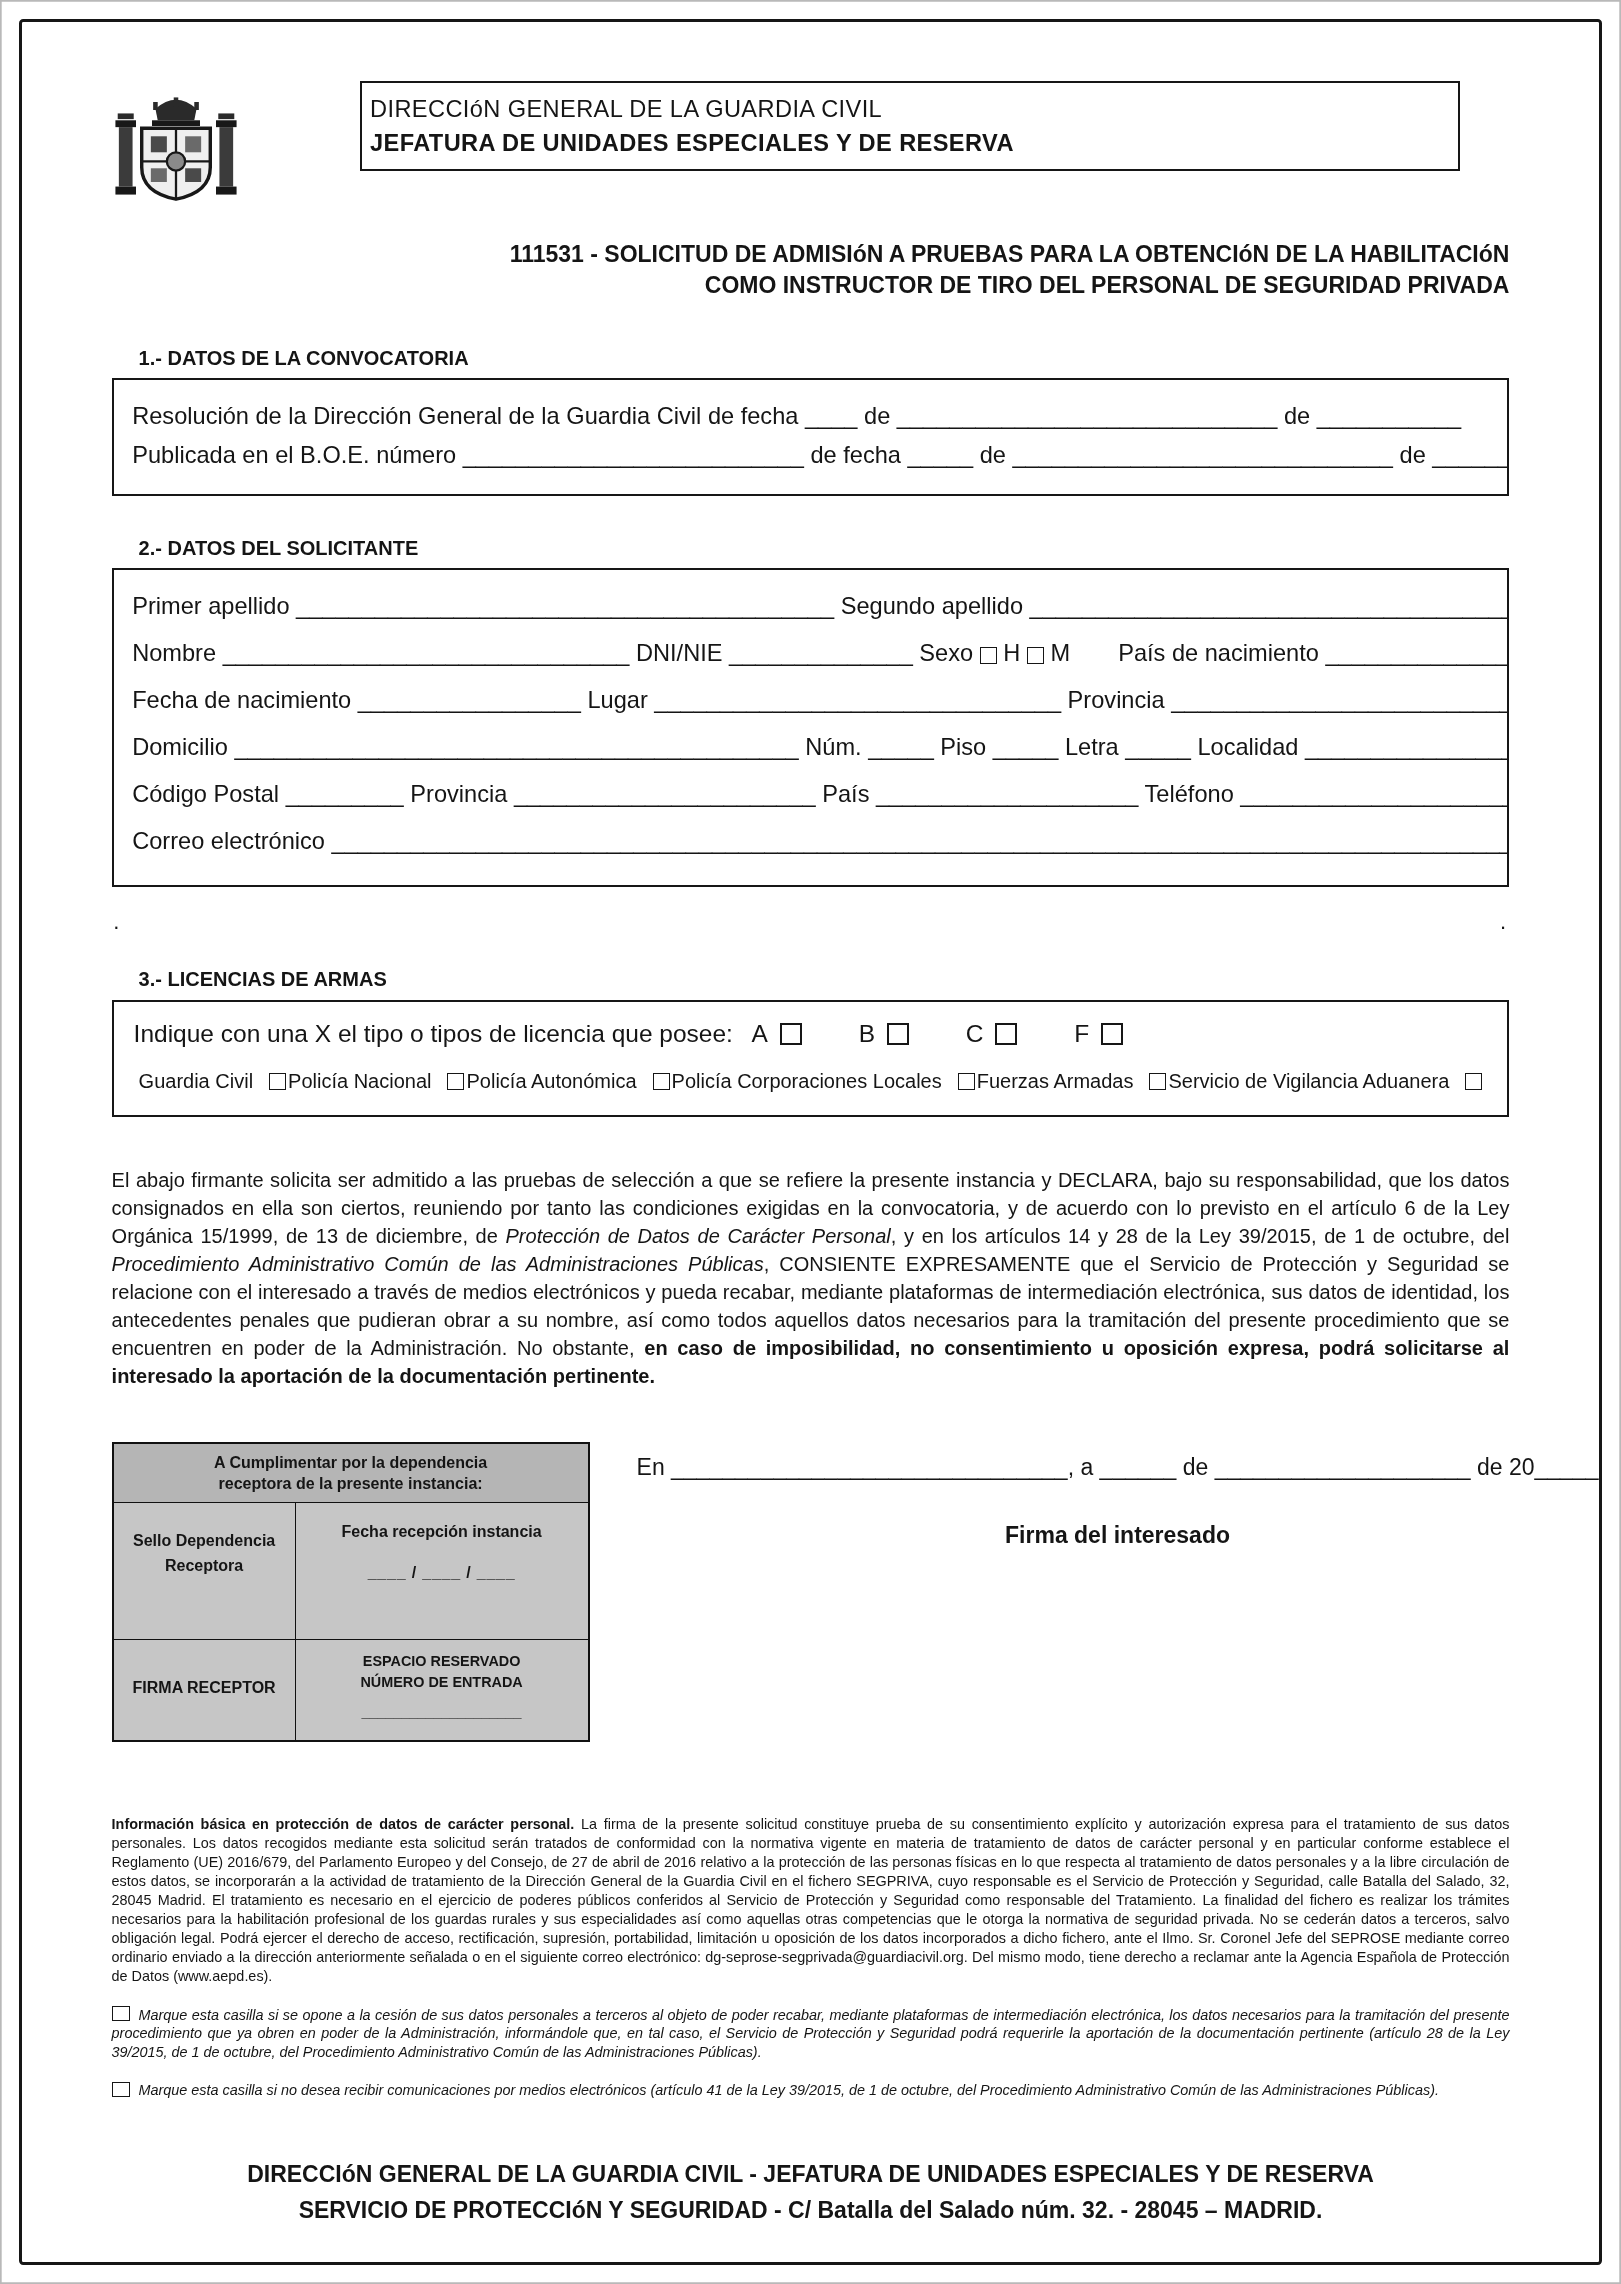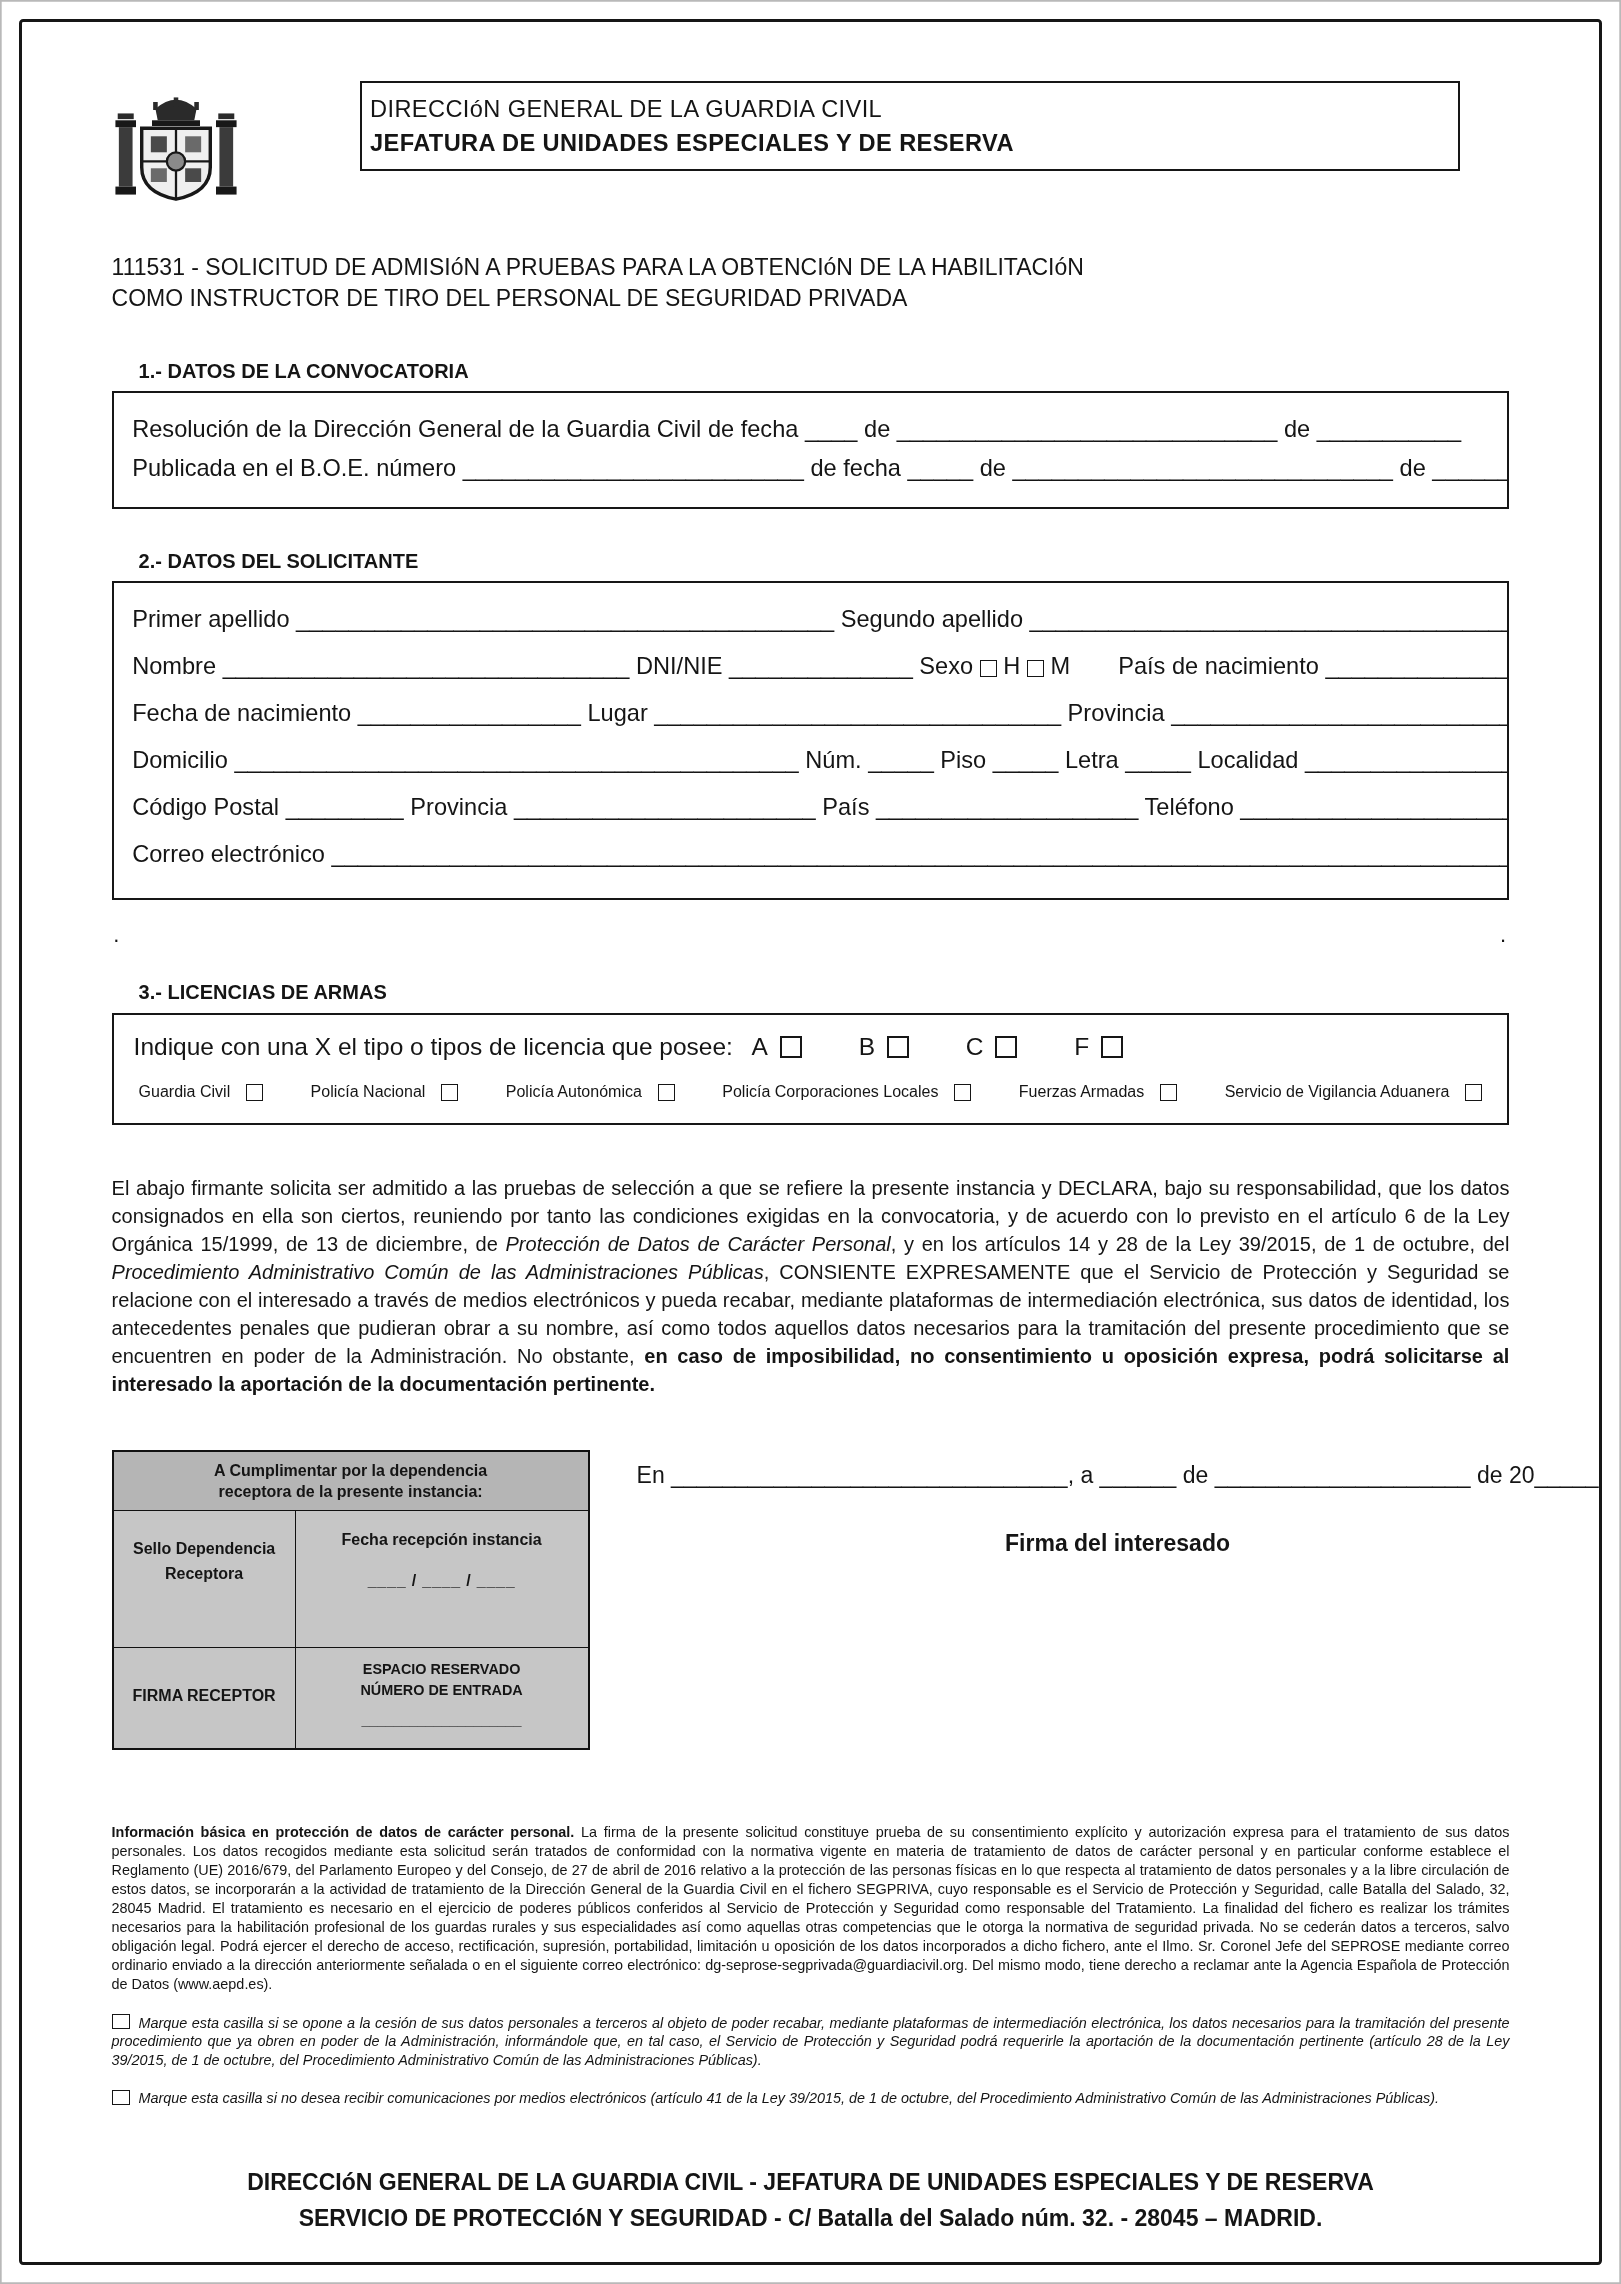--- a/index.html
+++ b/index.html
@@ -18,42 +18,42 @@
   
   .header-row { display:flex; align-items:flex-start; }
   .coat { width:128px; height:128px; flex:0 0 128px; margin-top:5px; }
   .header-box {
     flex:1; margin-left:120px; margin-right:49px;
     border:2.5px solid #161616; text-align:left; padding:13.5px 8.4px 11.8px 8.4px;
   }
   .header-box .l1 { font-size:23.6px; letter-spacing:0.4px; }
   .header-box .l2 { font-size:23.6px; font-weight:bold; margin-top:6.8px; letter-spacing:0.4px; }
 
-  .title { text-align:left; font-weight:normal; font-size:23px; line-height:31px; margin-top:38px; }
+  .title { text-align:right; font-weight:bold; font-size:23px; line-height:31px; margin-top:25px; }
 
   .sec-heading { font-weight:bold; font-size:20px; margin:41px 0 8.4px 27px; }
   .sec-heading.first { margin-top:46px; }
 
   .box { border:2.5px solid #161616; overflow:hidden; }
   .box.conv { padding:17px 17px 18.6px 18.6px; }
   .box.conv .form-line { font-size:23.6px; line-height:39px; white-space:nowrap; }
 
   .box.solic { padding:13.5px 17px 20px 18.6px; }
   .box.solic .form-line { font-size:23.6px; line-height:47px; white-space:nowrap; }
 
   .dots-row { display:flex; justify-content:space-between; font-size:22px; margin:22px 3.4px 0 1.7px; height:29px; }
 
   .box.lic { padding:18.6px 20px 22px 20px; }
   .lic-line1 { font-size:24.5px; display:flex; align-items:center; }
   .lic-types { display:flex; margin-left:18.6px; gap:57px; align-items:center; }
   .lic-type { display:flex; align-items:center; gap:11.8px; }
   .lic-line2 { margin-top:18.6px; margin-left:29px; font-size:25px; }
   .serif { font-family:"Liberation Serif", serif; }
   .lic-collectives { display:flex; justify-content:space-between; margin-top:22px; padding:0 5px; }
-  .collective { display:flex; align-items:center; gap:16px; font-size:16px;justify-content:flex-end; }
+  .collective { display:flex; align-items:center; gap:16px; font-size:20px;justify-content:flex-end; }
 
   .cb { display:inline-block; width:22px; height:22px; border:2.5px solid #161616; background:#fff; vertical-align:-2.5px; }
   .cb-sm { width:17px; height:17px; border-width:1.7px; }
   .cb-xs { width:18.6px; height:15px; border-width:1.7px; vertical-align:-1.7px; }
 
   .declaration { margin-top:49px; font-size:20px; line-height:28px; text-align:justify; }
   .italic { font-style:italic;margin-top:9px; }
   .bold { font-weight:bold; }
 
   

